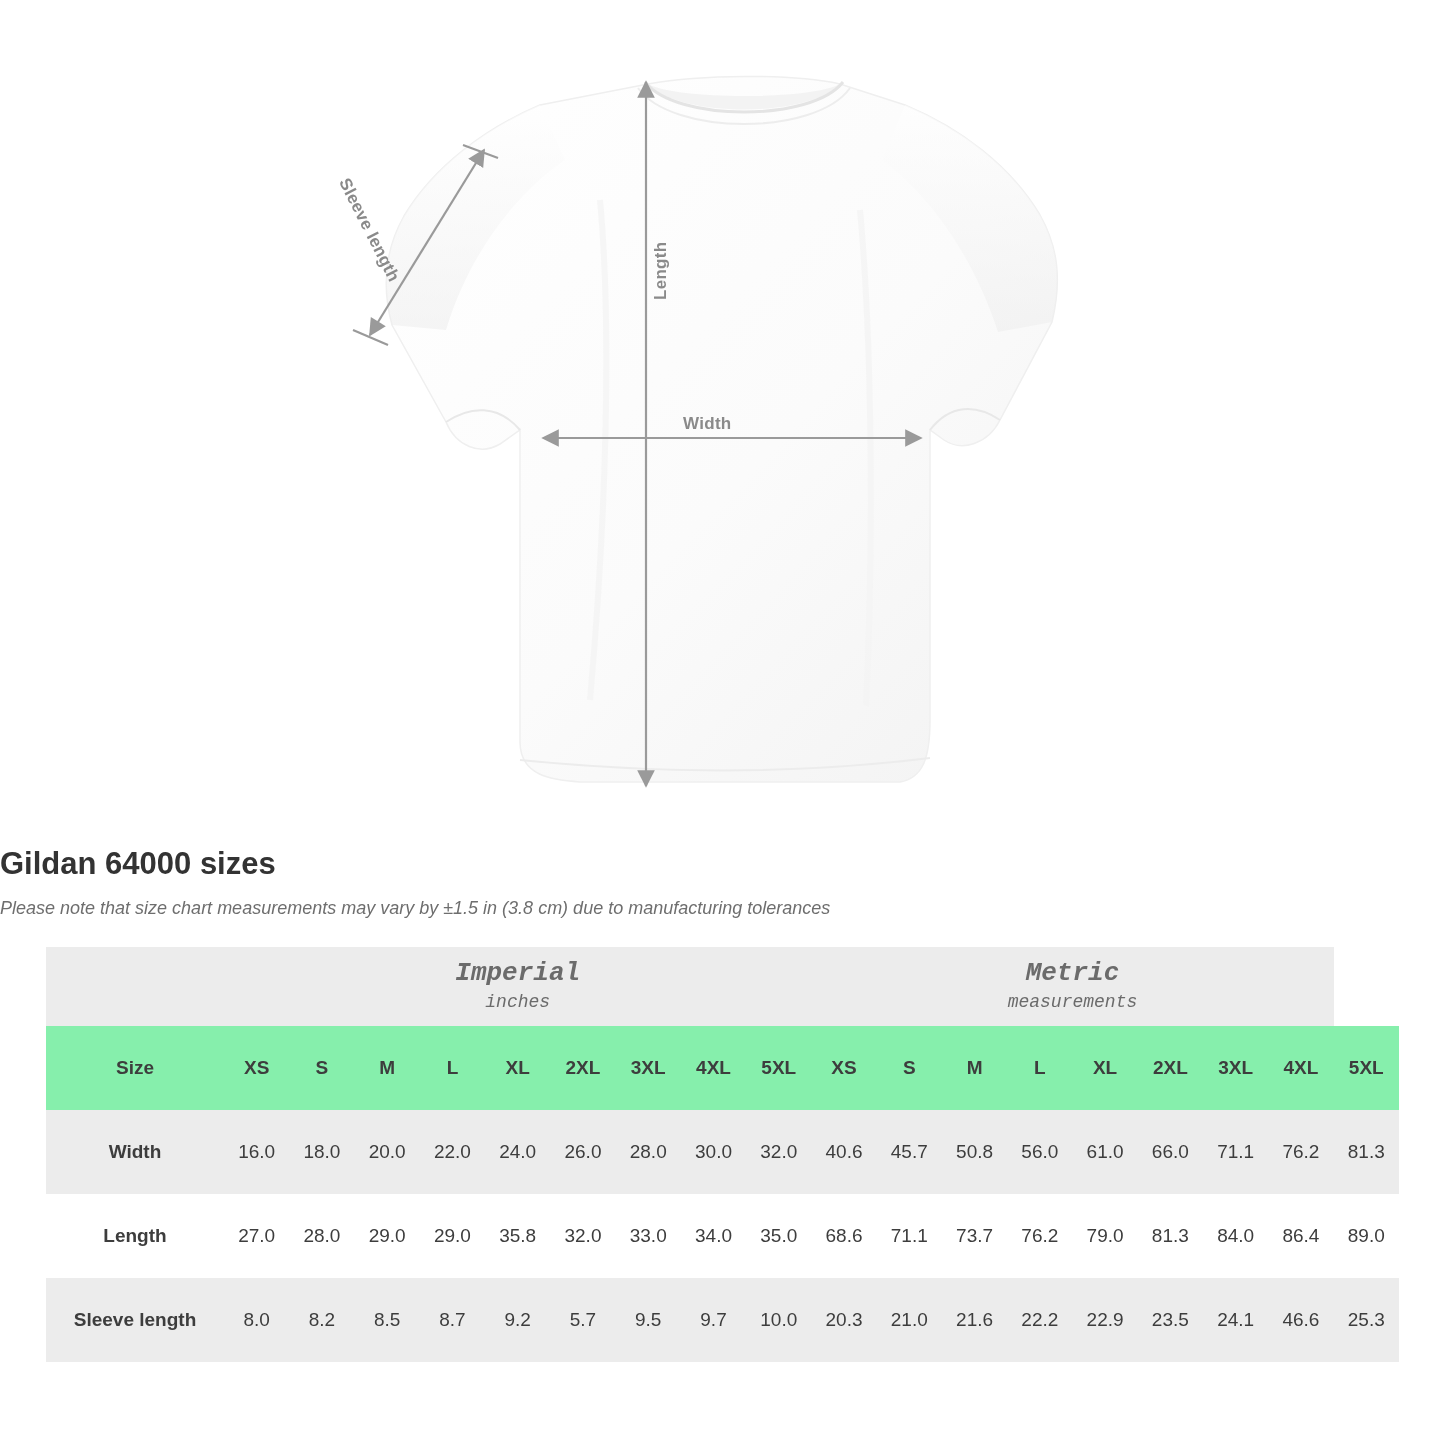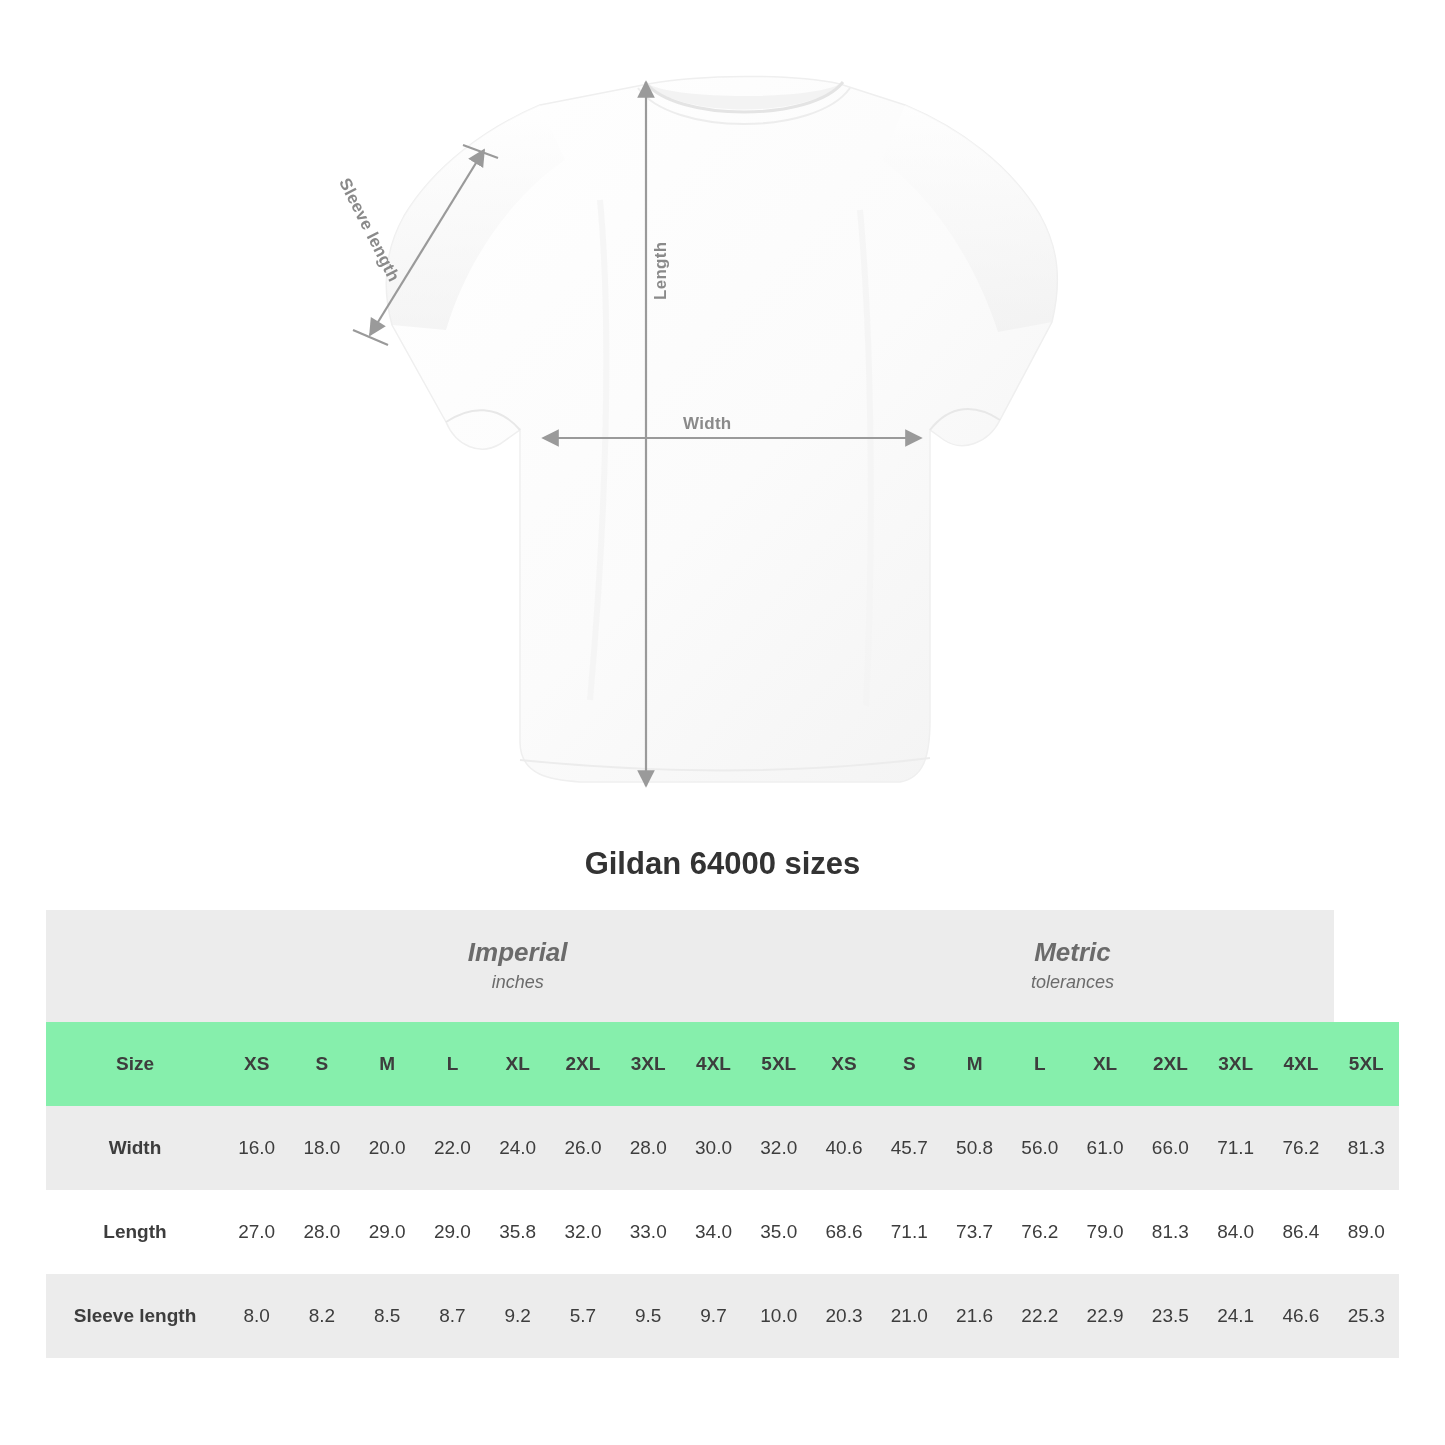--- a/index.html
+++ b/index.html
@@ -51,21 +51,20 @@
     transform: rotate(-90deg);
     transform-origin: left top;
   }
   .dim-label.width {
     left: 683px;
     top: 414px;
   }
 
   
   .title-block {
-    text-align: center;
     margin-top: 16px;
   }
   .chart-title {
     font-size: 31px;
     font-weight: bold;
     color: #333333;
     margin: 0 0 16px 0;
   }
   .chart-note {
     font-size: 18px;
@@ -85,22 +84,23 @@
     table-layout: fixed;
   }
   table.size-table th,
   table.size-table td {
     border: none;
     text-align: center;
     font-size: 19px;
     color: #3d3d3d;
   }
   .unit-head {
-    height: 112px;
+    height: 79px;
     background: #ececec;
+    font-family: Liberation Mono, monospace;
   }
   .unit-head .unit-name {
     font-size: 26px;
     font-style: italic;
     font-weight: bold;
     color: #6b6b6b;
     line-height: 1.25;
   }
   .unit-head .unit-sub {
     font-size: 18px;
@@ -216,20 +216,21 @@
     </g>
   </svg>
 
   <span class="dim-label sleeve">Sleeve length</span>
   <span class="dim-label length">Length</span>
   <span class="dim-label width">Width</span>
 </div>
 
 <div class="title-block">
   <h1 class="chart-title">Gildan 64000 sizes</h1>
+  <p class="chart-note">Please note that size chart measurements may vary by ±1.5 in (3.8 cm) due to manufacturing tolerances</p>
 </div>
 
 <div class="table-wrap">
   <table class="size-table">
     <colgroup>
       <col class="labelcol">
       <col>
         <col>
         <col>
         <col>
@@ -250,21 +251,21 @@
     </colgroup>
     <tbody>
       <tr>
         <td class="unit-head"></td>
         <td class="unit-head" colspan="9">
           <div class="unit-name">Imperial</div>
           <div class="unit-sub">inches</div>
         </td>
         <td class="unit-head" colspan="8">
           <div class="unit-name">Metric</div>
-          <div class="unit-sub">tolerances</div>
+          <div class="unit-sub">measurements</div>
         </td>
       </tr>
 
       <tr class="row-head data-row">
         <th class="rowlabel">Size</th>
         <td class="sizecell">XS</td>
         <td class="sizecell">S</td>
         <td class="sizecell">M</td>
         <td class="sizecell">L</td>
         <td class="sizecell">XL</td>

